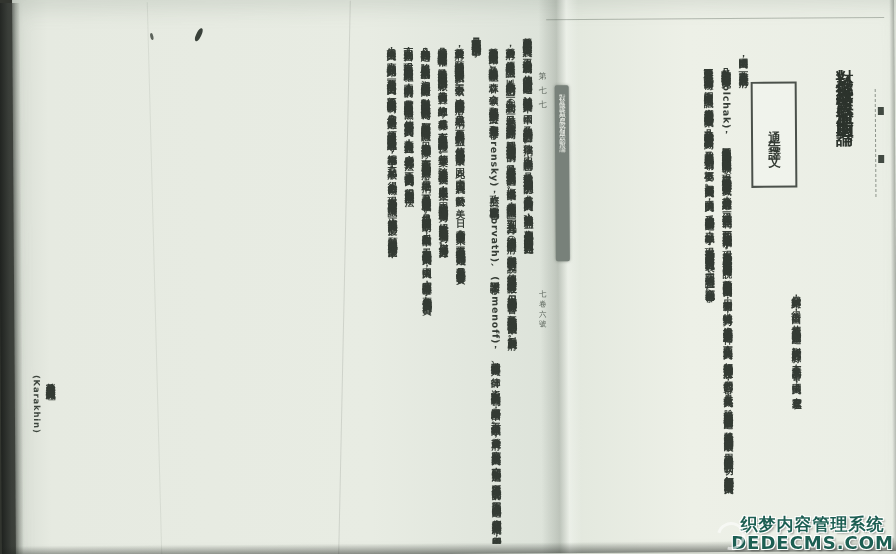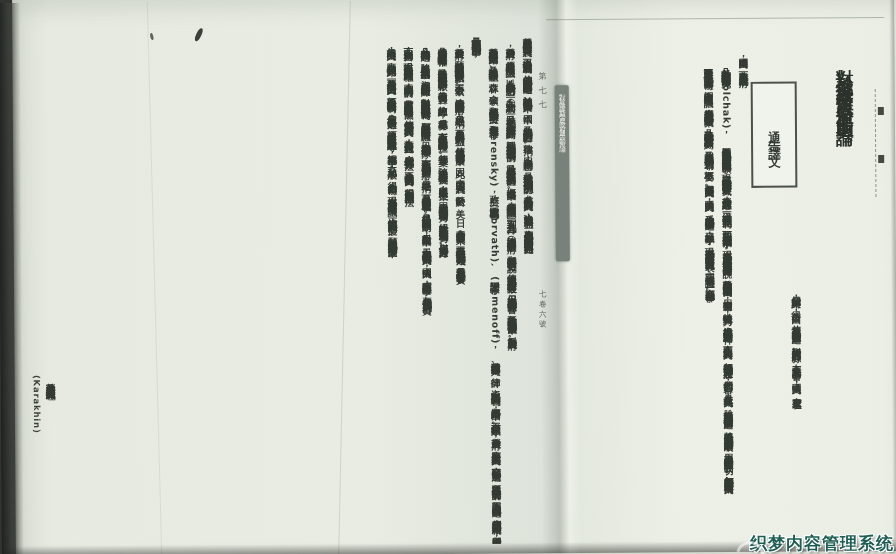--- a/index.html
+++ b/index.html
@@ -119,14 +119,15 @@
     </div>
 
     <div class="left-edge"></div>
     <div class="bottom-shadow"></div>
     <div class="right-edge"></div>
   </div>
 
   <div class="watermark">
     <span class="swirl"></span>
     <div class="l1">织梦内容管理系统</div>
+    <div class="l2">DEDECMS.COM</div>
   </div>
 </div>
 
 </body></html>

